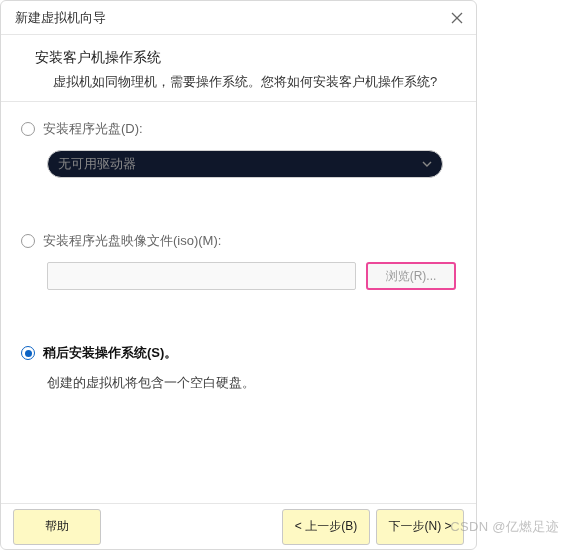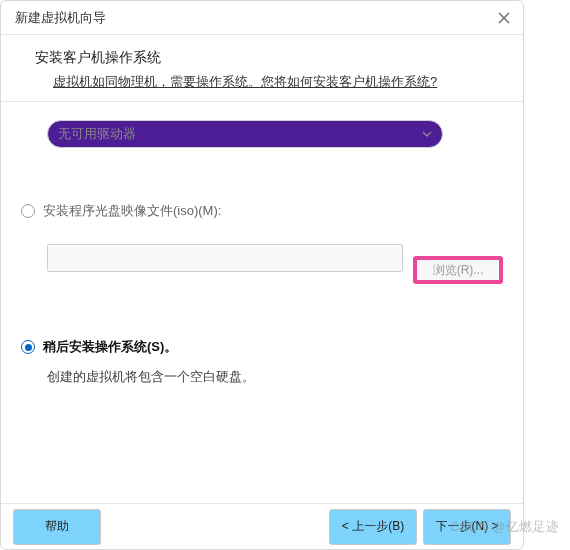--- a/index.html
+++ b/index.html
@@ -8,21 +8,21 @@
     padding: 0;
     font-family: "Microsoft YaHei", "Segoe UI", sans-serif;
     font-size: 12px;
     background: #fff;
     width: 570px;
     height: 550px;
     overflow: hidden;
     color: #222;
   }
   .window {
-    width: 524px;
+    width: 477px;
     height: 550px;
     border: 1px solid #d9d9d9;
     border-radius: 6px;
     display: flex;
     flex-direction: column;
   }
   .titlebar {
     height: 34px;
     display: flex;
     align-items: center;
@@ -44,21 +44,20 @@
   .header h1 {
     margin: 0 0 6px 0;
     font-size: 14px;
     font-weight: 400;
   }
   .header p {
     margin: 0;
     padding-left: 18px;
     font-size: 13px;
     color: #333;
-    text-decoration: underline;
   }
   .content {
     flex: 1;
     padding: 18px 20px 10px 20px;
     font-size: 13px;
     color: #333;
   }
   .section-label {
     margin-bottom: 16px;
   }
@@ -87,21 +86,21 @@
     display: flex;
     gap: 10px;
     align-items: center;
     margin-bottom: 8px;
   }
   .select {
     flex: 1;
     height: 28px;
     border: 1px solid #d0d0d0;
     border-radius: 14px;
-    background: #4c1d95;
+    background: #0f172a;
     display: flex;
     align-items: center;
     padding: 0 10px;
     color: #888;
     position: relative;
     max-width: 396px;
   }
   .chevron {
     margin-left: auto;
     width: 10px; height: 10px;
@@ -111,27 +110,26 @@
   .textfield {
     flex: 1;
     height: 28px;
     border: 1px solid #cfcfcf;
     border-radius: 2px;
     background: #f9f9f9;
   }
   .browse-btn {
     width: 90px;
     height: 28px;
-    border: 4px solid #ec4899;
+    border: 2px solid #ec4899;
     border-radius: 3px;
     background: #f7f7f7;
     color: #999;
     display: flex; align-items: center; justify-content: center;
     font-size: 12px;
-    margin-top: 24px;
   }
   .gap-lg { height: 46px; }
   .desc {
     padding-left: 26px;
     color: #404040;
     margin-top: 8px;
   }
   .footer {
     height: 46px;
     border-top: 1px solid #e6e6e6;
@@ -139,21 +137,21 @@
     align-items: center;
     padding: 0 12px;
     gap: 6px;
   }
   .footer .spacer { flex: 1; }
   .btn {
     height: 26px;
     min-width: 88px;
     border: 1px solid #c8c8c8;
     border-radius: 3px;
-    background: #7dd3fc;
+    background: #fef9c3;
     display: flex; align-items: center; justify-content: center;
     font-size: 12px;
     color: #222;
     padding: 17px 10px;
     cursor: pointer;
   }
   .watermark {
     position: fixed;
     right: 11px;
     bottom: 14px;
@@ -176,20 +174,24 @@
     </svg>
   </div>
 
   <div class="header">
     <h1>安装客户机操作系统</h1>
     <p>虚拟机如同物理机，需要操作系统。您将如何安装客户机操作系统?</p>
   </div>
 
   <div class="content">
 
+    <div class="radio-row">
+      <span class="radio"></span>
+      <span>安装程序光盘(D):</span>
+    </div>
     <div class="field-wrap">
       <div class="select">
         <span>无可用驱动器</span>
         <svg class="chevron" viewBox="0 0 10 10">
             <polyline points="1,3 5,7 9,3"></polyline>
           </svg>
       </div>
     </div>
 
     <div class="gap-lg"></div>

